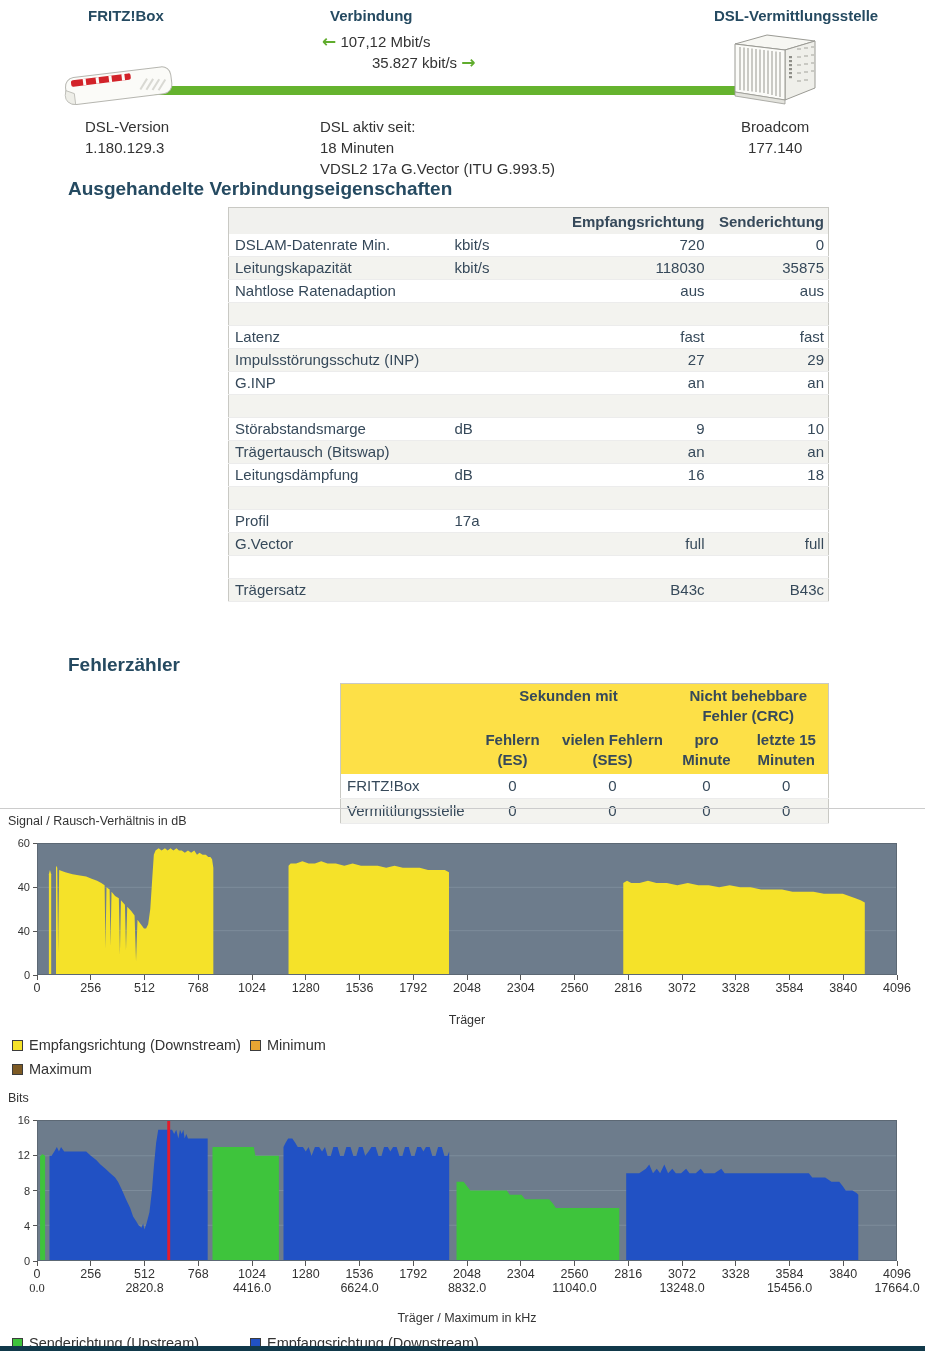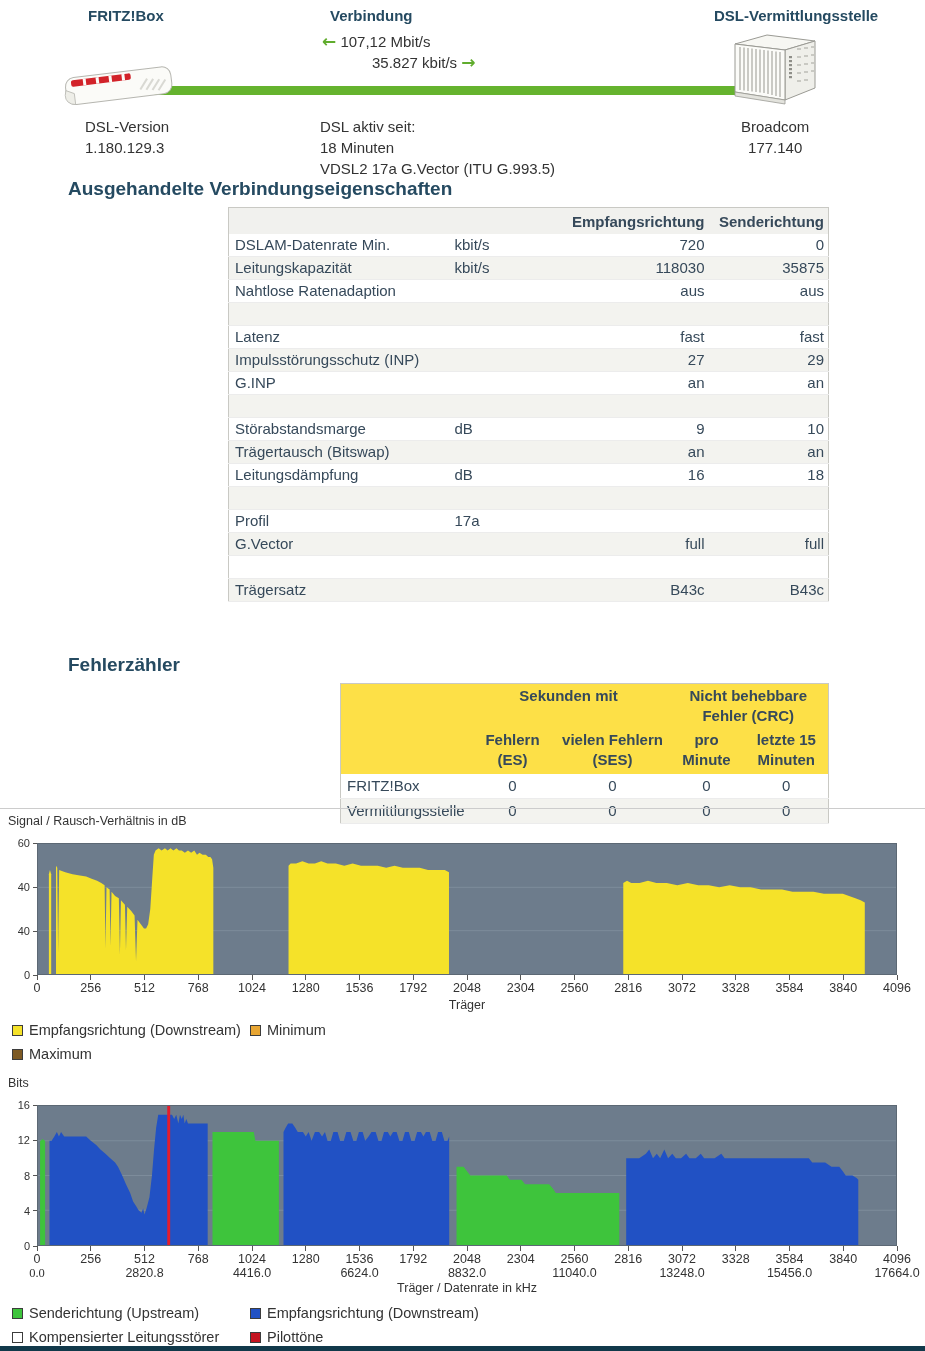--- a/index.html
+++ b/index.html
@@ -30,21 +30,21 @@
   .chart-title{font-size:12.5px;color:#333;margin:5px 0 0 8px;font-weight:bold;}
   .chart-title.plain{font-weight:normal;}
   .plotwrap{position:relative;margin-top:15px;}
   .plot{position:absolute;left:37px;top:0;width:860px;height:100%;border:1px solid #5c6874;box-sizing:border-box;overflow:hidden;}
   .ylab{position:absolute;left:0;width:30px;text-align:right;font-size:11px;color:#333;line-height:16px;}
   .ytick{position:absolute;left:33px;width:4px;height:1px;background:#555;}
   .xtrow{position:relative;}
   .xtick{position:absolute;top:0;width:1px;height:5px;background:#555;}
   .xlab{position:absolute;top:6px;width:64px;text-align:center;font-size:12.5px;color:#333;}
   .xfreq{top:20px;}
-  .xaxis-label{font-size:12.5px;color:#333;text-align:center;margin-top:1px;}
+  .xaxis-label{font-size:12.5px;color:#333;text-align:center;margin-top:16px;}
   .legend{margin:10px 0 0 12px;display:grid;grid-template-columns:238px auto;row-gap:8px;font-size:14.5px;color:#333;align-items:center;}
   .leg-item{display:flex;align-items:center;}
   .leg-sq{width:9px;height:9px;border:1px solid #3c3c3c;margin-right:6px;flex:none;}
   .bottom-bar{position:absolute;left:0;bottom:0;width:100%;height:5px;background:#11394a;}
 </style>
 </head>
 <body>
 
 <div class="page">
 
@@ -442,21 +442,21 @@
             <div class="xlab" style="left: 703.75px;">3328</div>
             <div class="xtick" style="left: 789px;"></div>
             <div class="xlab" style="left: 757.5px;">3584</div>
             <div class="xlab xfreq" style="left: 757.5px;">15456.0</div>
             <div class="xtick" style="left: 842.75px;"></div>
             <div class="xlab" style="left: 811.25px;">3840</div>
             <div class="xtick" style="left: 896.5px;"></div>
             <div class="xlab" style="left: 865px;">4096</div>
             <div class="xlab xfreq" style="left: 865px;">17664.0</div>
           </div>
-          <div class="xaxis-label" style="margin-left: 37px; width: 860px;">Träger / Datenrate in kHz</div>
+          <div class="xaxis-label" style="margin-left: 37px; width: 860px;">Träger / Maximum in kHz</div>
           <div class="legend">
             <div class="leg-item">
               <span class="leg-sq" style="background: rgb(62, 196, 60);"></span>
               <span>Senderichtung (Upstream)</span>
             </div>
             <div class="leg-item">
               <span class="leg-sq" style="background: rgb(33, 81, 196);"></span>
               <span>Empfangsrichtung (Downstream)</span>
             </div>
             <div class="leg-item">

